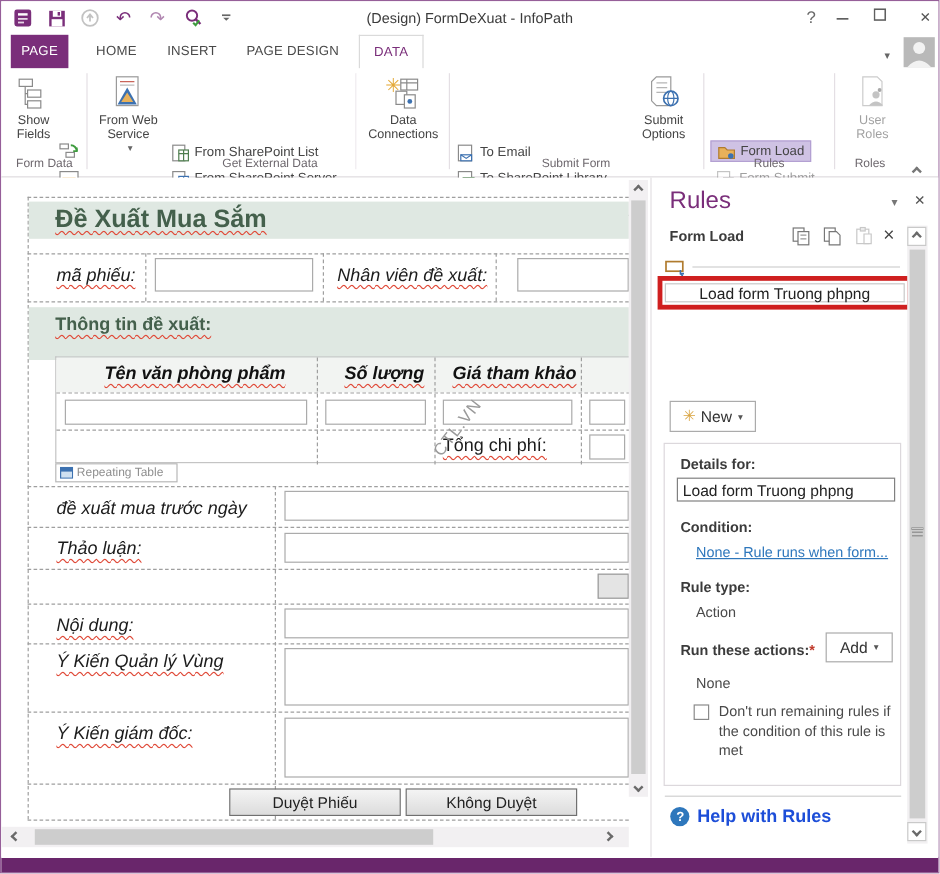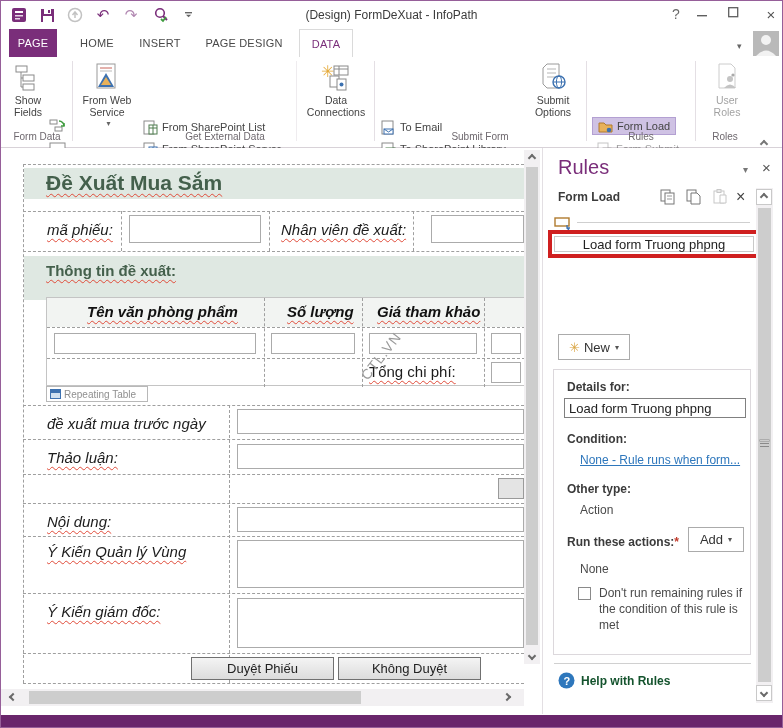--- a/index.html
+++ b/index.html
@@ -466,41 +466,41 @@
       <span style="color:#d9a441;font-size:13px;margin-right:4px">✳</span>
       <span>New</span>
       <span style="font-size:8px;color:#555;margin-left:5px">▾</span>
     </div>
 
     <div class="abs" style="left:10px;top:221px;width:198px;height:286px;border:1px solid #dcd8dc">
       <div class="bold12 abs" style="left:13px;top:10px">Details for:</div>
       <input class="abs" style="left: 10px; top: 28px; width: 182px; height: 20px; border: 1px solid rgb(128, 128, 128); font-size: 13px; color: rgb(34, 34, 34); padding: 0px 4px;" value="Load form Truong phpng">
       <div class="bold12 abs" style="left:13px;top:62px">Condition:</div>
       <div class="link abs" style="left:26px;top:83px">None - Rule runs when form...</div>
-      <div class="bold12 abs" style="left:13px;top:112px">Other type:</div>
+      <div class="bold12 abs" style="left:13px;top:112px">Rule type:</div>
       <div class="txt12 abs" style="left:26px;top:133px">Action</div>
       <div class="bold12 abs" style="left:13px;top:165px"><span>Run these actions:</span><span style="color:#c03a2b">*</span></div>
       <div class="pbtn" style="left:134px;top:157px;width:56px;height:25px">
         <span>Add</span>
         <span style="font-size:8px;color:#555;margin-left:5px">▾</span>
       </div>
       <div class="txt12 abs" style="left:26px;top:192px">None</div>
       <div class="abs" style="left:24px;top:217px;width:13px;height:13px;border:1px solid #8a8a8a;background:#fff"></div>
       <div class="txt12 abs" style="left:45px;top:215px;width:148px;line-height:16px">Don't run remaining rules if the condition of this rule is met</div>
     </div>
 
     <div class="abs" style="left:11px;top:515px;width:197px;height:0;border-top:1px solid #d0d0d0"></div>
     <div class="abs" style="left:15px;top:524px;display:flex;align-items:center">
       <span style="margin-right:6px">
           <svg width="17" height="17">
             <circle cx="8.5" cy="8.5" r="8" fill="#2e77bc"></circle>
             <text x="5.5" y="12.5" font-size="11" fill="#fff" font-weight="bold">?</text>
           </svg>
         </span>
-      <span style="font-size:12px;font-weight:bold;color:#14532d">Help with Rules</span>
+      <span style="font-size:15px;font-weight:bold;color:#1d4ed8">Help with Rules</span>
     </div>
 
     <div class="sb" style="left:213px;top:40px;width:17px;height:515px">
       <div class="sb-ar" style="left:0;top:1px;border:1px solid #c9c9c9;background:#fff">
           <span class="chev up"></span>
         </div>
       <div class="sb-thumb" style="left:2px;top:20px;width:13px;height:474px"></div>
       <div class="abs" style="left:4px;top:252px;width:9px;height:1px;box-shadow:0 0 0 .5px #8a8a8a,0 3px 0 0 #8a8a8a,0 6px 0 0 #8a8a8a"></div>
       <div class="sb-ar" style="left:0;top:497px;border:1px solid #c9c9c9;background:#fff">
           <span class="chev down"></span>

